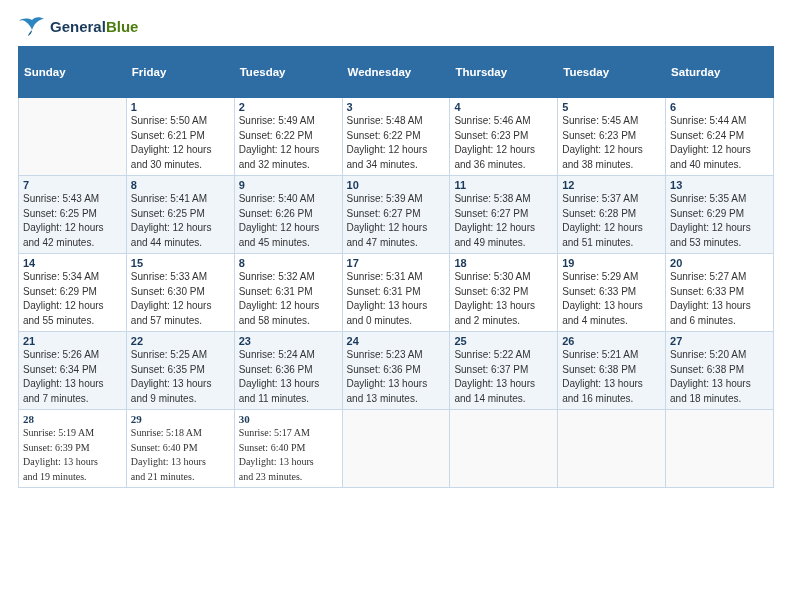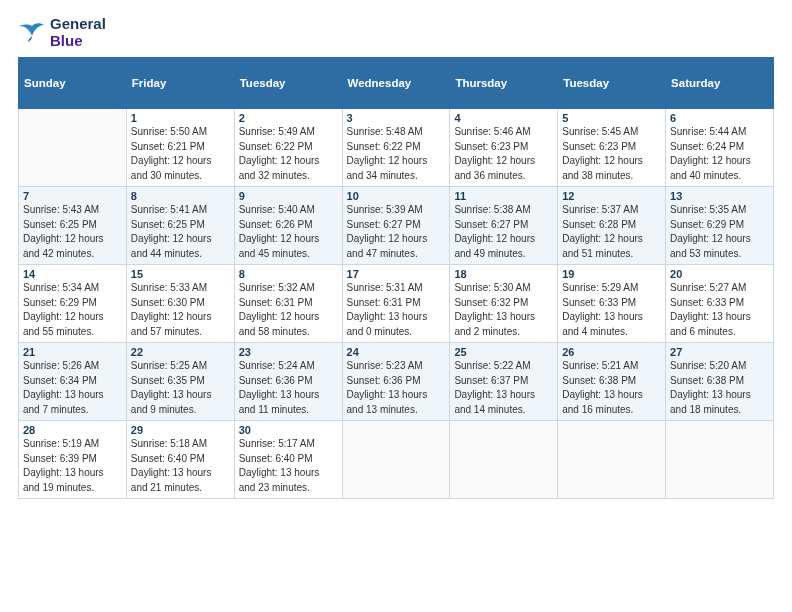--- a/index.html
+++ b/index.html
@@ -27,21 +27,21 @@
       align-items: center;
       gap: 4px;
     }
     .logo-text {
       font-size: 15px;
       font-weight: bold;
       color: #1a3a5c;
       line-height: 1.1;
     }
     .logo-text span {
-      color: #4c1d95;
+      color: #4d7c0f;
     }
     .logo-bird {
       width: 28px;
       height: 22px;
     }
     .title-block {
       text-align: right;
     }
     .month-title {
       font-size: 32px;
@@ -90,33 +90,34 @@
     .day-info {
       font-size: 10px;
       color: #333;
       line-height: 1.45;
     }
     .empty-cell {
       background: #f9f9f9 !important;
     }
     .last-row td {
       height: 70px;
+      font-family: Liberation Serif, serif;
     }
   </style>
 </head>
 <body>
 
 <div class="page">
   <div class="header-row">
     <div class="logo">
       <svg class="logo-bird" viewBox="0 0 28 22">
         <path d="M14 4 C16 1, 22 0, 26 3 C23 3, 20 5, 18 7 C16 9, 15 11, 14 14 C13 11, 11 8, 8 6 C6 4, 3 4, 1 5 C4 2, 10 2, 14 4Z" fill="#2e86c1"></path>
         <path d="M14 14 C14 14, 10 18, 10 20 C12 19, 14 17, 14 14Z" fill="#1a5c8a"></path>
       </svg>
-      <div style="display:flex;flex-direction:column;line-height:1.1;">
+      <div style="display:flex;flex-direction:row;line-height:1.1;">
         <span class="logo-text">General</span>
         <span class="logo-text"><span>Blue</span></span>
       </div>
     </div>
     <div class="title-block">
       <div class="month-title"></div>
       <div class="location"></div>
     </div>
   </div>
 

